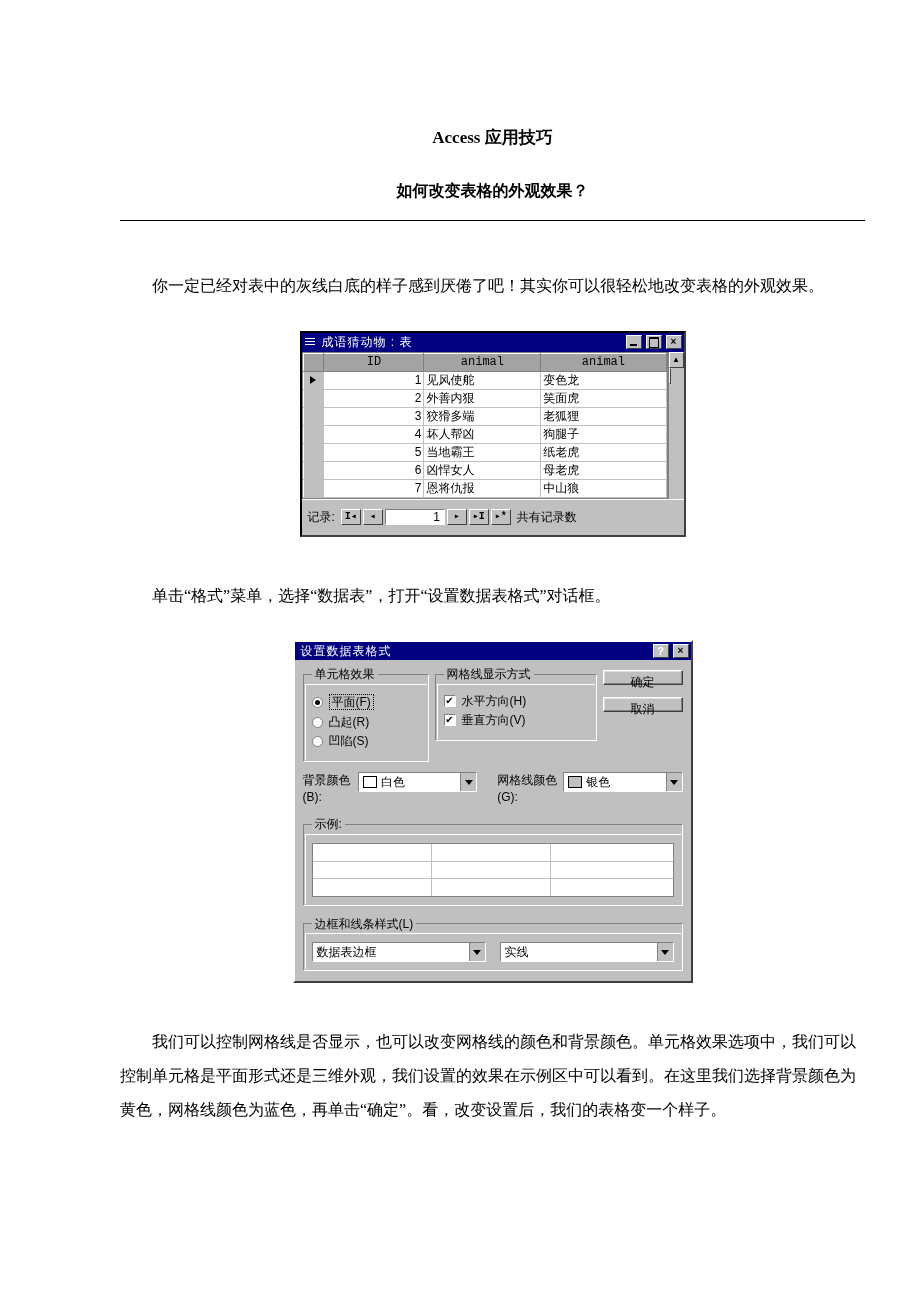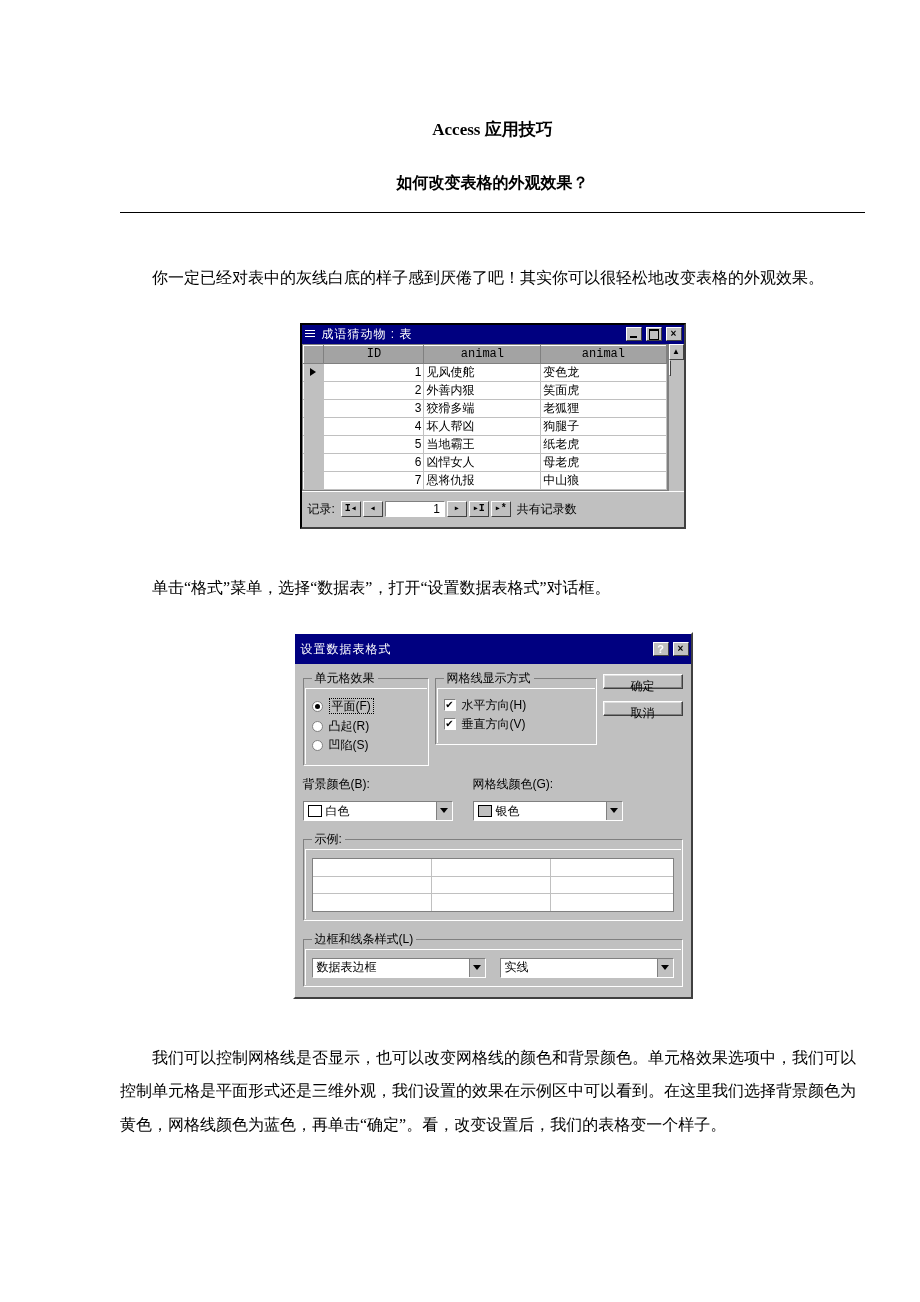--- a/index.html
+++ b/index.html
@@ -7,21 +7,21 @@
     margin: 0;
     padding: 0;
     background: #fff;
     font-family: "SimSun", "宋体", serif;
     font-size: 16px;
     color: #000;
     line-height: 1.4;
   }
   .page {
     width: 920px;
-    margin: 8px auto;
+    margin: 16px auto;
     padding: 110px 55px 80px 120px;
   }
   .title {
     text-align: center;
     font-family: "Microsoft YaHei","SimSun",serif;
     font-size: 17px;
     font-weight: bold;
     margin-bottom: 30px;
   }
   .subtitle {
@@ -163,21 +163,21 @@
   
   .dlg {
     width: 400px;
     margin:0 auto;
     border:2px solid #fff;
     border-right-color:#404040;border-bottom-color:#404040;
     background:#c0c0c0;
     font-family:"SimSun","MS Sans Serif",sans-serif;
     font-size:12px;
   }
-  .dlg .titlebar{height:30px;}
+  .dlg .titlebar{height:18px;}
   .dlg .body{padding:6px 8px 10px 8px;}
   .dlg fieldset{
     border:1px solid #808080;
     border-right-color:#fff;border-bottom-color:#fff;
     position:relative;margin:0;padding:6px 8px 8px 8px;
   }
   .dlg fieldset::after{
     content:"";position:absolute;inset:1px;
     border:1px solid #fff;
     border-right:none;border-bottom:none;
@@ -194,21 +194,21 @@
   .cbox{width:12px;height:12px;background:#fff;border:1px solid #808080;border-right-color:#fff;border-bottom-color:#fff;display:inline-flex;align-items:center;justify-content:center;font-size:10px;line-height:1;}
   .cbox.on::after{content:"✔";font-size:10px;}
   .btn{
     height:15px;background:#c0c0c0;
     border:1px solid #fff;border-right-color:#404040;border-bottom-color:#404040;
     box-shadow:inset -1px -1px 0 #808080, inset 1px 1px 0 #dfdfdf;
     text-align:center;line-height:22px;font-size:12px;
   }
   .dotbox{border:1px dotted #000;padding:0 2px;display:inline-block;}
   .colors{display:flex;gap:20px;margin-top:10px;}
-  .colors .group{display:flex;flex-direction:column;gap:8px;}
+  .colors .group{display:flex;flex-direction:row;gap:2px;}
   .combo{
     height:20px;background:#fff;border:1px solid #808080;border-right-color:#fff;border-bottom-color:#fff;
     display:flex;align-items:center;width:150px;
   }
   .combo .sw{width:14px;height:12px;margin:0 4px;border:1px solid #000;}
   .combo .txt{flex:1;font-size:12px;}
   .combo .dd{width:16px;height:100%;background:#c0c0c0;border-left:1px solid #808080;display:flex;align-items:center;justify-content:center;}
   .combo .dd::after{content:"";border-left:4px solid transparent;border-right:4px solid transparent;border-top:5px solid #000;}
   .sample{background:#fff;border:1px solid #808080;height:54px;margin-top:4px;position:relative;}
   .sample::before,.sample::after{content:"";position:absolute;left:0;right:0;border-top:1px solid #c0c0c0;}

